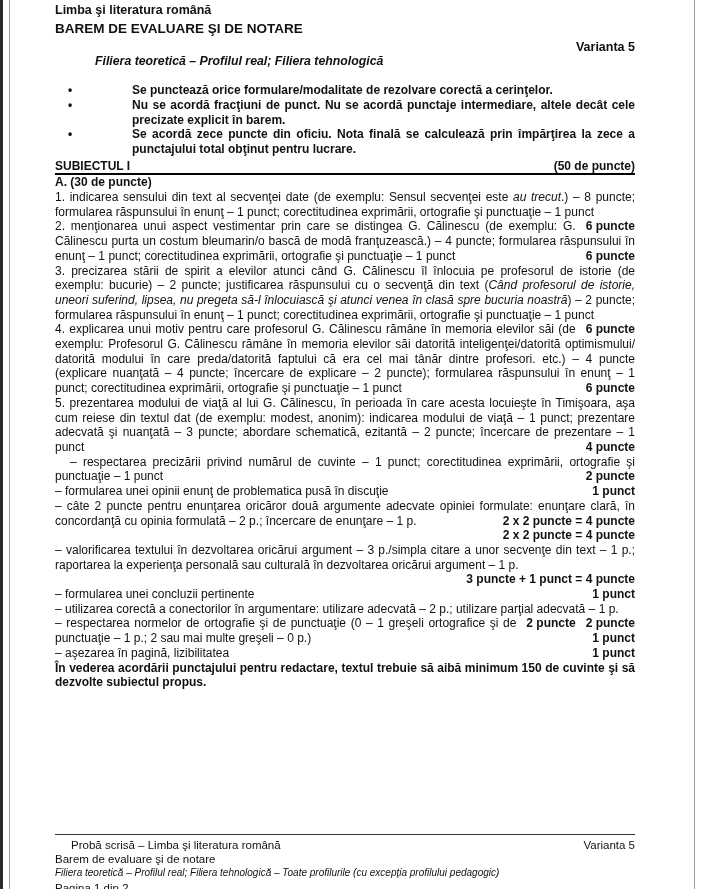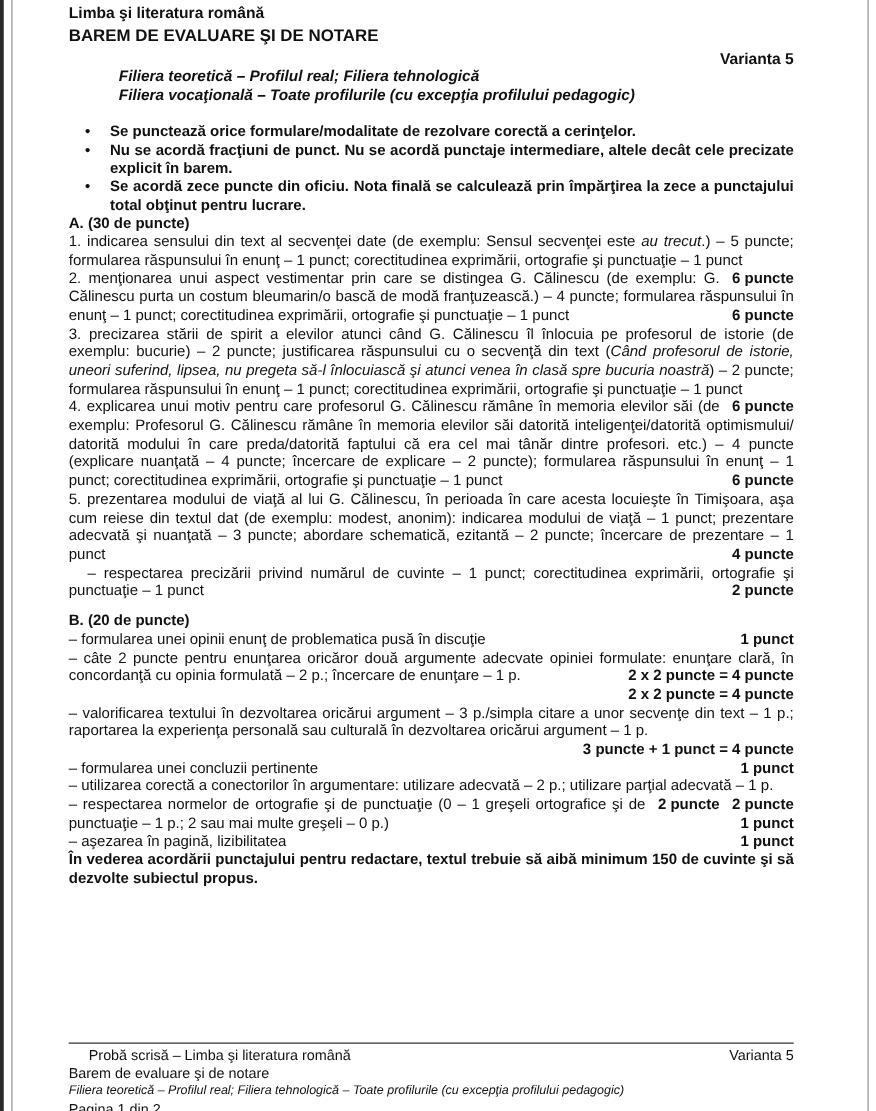--- a/index.html
+++ b/index.html
@@ -27,21 +27,21 @@
   .t-right  { text-align: right; }
 
   .doc-subject { font-size: 12.5px; margin-top: 1px; }
   .doc-title   { font-size: 13.5px; line-height: 18px; margin-top: 2px; }
   .variant     { margin-top: 2px; font-size: 12.5px; }
   .filiera     { font-size: 12.3px; margin-left: 40px; }
 
   .notes { margin-top: 14px; font-weight: bold; padding-left: 13px; }
   .note  { display: flex; }
   .note .bullet { flex: 0 0 20px; width: 20px; }
-  .note .ntext  { flex: 1; text-align: justify; }
+  .note .ntext  { flex: 1; text-align: justify; margin-left: 44px; }
 
   .subj-line {
     display: flex; justify-content: space-between;
     font-weight: bold;
     border-bottom: 2px solid #000;
     margin-top: 2px; padding-bottom: 0px;
   }
   .sec-heading { font-weight: bold; }
   .sec-b { margin-top: 9px; }
 
@@ -66,49 +66,51 @@
 <div class="page">
   <div class="scan-edge"></div>
   <div class="page-line left"></div>
   <div class="page-line right"></div>
 
   <div class="content">
     <div class="t-center b doc-subject">Limba şi literatura română</div>
     <div class="t-center b doc-title">BAREM DE EVALUARE ŞI DE NOTARE</div>
     <div class="t-right b variant">Varianta 5</div>
     <div class="bi filiera">Filiera teoretică – Profilul real; Filiera tehnologică</div>
-    <div class="bi filiera">Filiera vocaţională – Toate profilurile (cu excepţia profilului pedagogic)</div>
 
     <div class="notes" id="notes">
         <div class="note">
           <span class="bullet">•</span>
           <span class="ntext">Se punctează orice formulare/modalitate de rezolvare corectă a cerinţelor.</span>
         </div>
         <div class="note">
           <span class="bullet">•</span>
           <span class="ntext">Nu se acordă fracţiuni de punct. Nu se acordă punctaje intermediare, altele decât cele precizate explicit în barem.</span>
         </div>
         <div class="note">
           <span class="bullet">•</span>
           <span class="ntext">Se acordă zece puncte din oficiu. Nota finală se calculează prin împărţirea la zece a punctajului total obţinut pentru lucrare.</span>
         </div>
       </div>
 
+    <div class="subj-line">
+      <span>SUBIECTUL I</span>
+      <span>(50 de puncte)</span>
+    </div>
 
     <div class="sec-heading">A. (30 de puncte)</div>
     <div id="section-a-items">
-        <p class="item"><span><span>1. indicarea sensului din text al secvenţei date (de exemplu: Sensul secvenţei este </span><span class="it">au trecut</span><span>.) – 5 puncte; formularea răspunsului în enunţ – 1 punct; corectitudinea exprimării, ortografie şi punctuaţie – 1 punct</span></span><span class="score">6 puncte</span></p>
+        <p class="item"><span><span>1. indicarea sensului din text al secvenţei date (de exemplu: Sensul secvenţei este </span><span class="it">au trecut</span><span>.) – 8 puncte; formularea răspunsului în enunţ – 1 punct; corectitudinea exprimării, ortografie şi punctuaţie – 1 punct</span></span><span class="score">6 puncte</span></p>
         <p class="item"><span><span>2. menţionarea unui aspect vestimentar prin care se distingea G. Călinescu (de exemplu: G. Călinescu purta un costum bleumarin/o bască de modă franţuzească.) – 4 puncte; formularea răspunsului în enunţ – 1 punct; corectitudinea exprimării, ortografie şi punctuaţie – 1 punct</span></span><span class="score">6 puncte</span></p>
         <p class="item"><span><span>3. precizarea stării de spirit a elevilor atunci când G. Călinescu îl înlocuia pe profesorul de istorie (de exemplu: bucurie) – 2 puncte; justificarea răspunsului cu o secvenţă din text (</span><span class="it">Când profesorul de istorie, uneori suferind, lipsea, nu pregeta să-l înlocuiască şi atunci venea în clasă spre bucuria noastră</span><span>) – 2 puncte; formularea răspunsului în enunţ – 1 punct; corectitudinea exprimării, ortografie şi punctuaţie – 1 punct</span></span><span class="score">6 puncte</span></p>
         <p class="item"><span><span>4. explicarea unui motiv pentru care profesorul G. Călinescu rămâne în memoria elevilor săi (de exemplu: Profesorul G. Călinescu rămâne în memoria elevilor săi datorită inteligenţei/datorită optimismului/ datorită modului în care preda/datorită faptului că era cel mai tânăr dintre profesori. etc.) – 4 puncte (explicare nuanţată – 4 puncte; încercare de explicare – 2 puncte); formularea răspunsului în enunţ – 1 punct; corectitudinea exprimării, ortografie şi punctuaţie – 1 punct</span></span><span class="score">6 puncte</span></p>
         <p class="item"><span><span>5. prezentarea modului de viaţă al lui G. Călinescu, în perioada în care acesta locuieşte în Timişoara, aşa cum reiese din textul dat (de exemplu: modest, anonim): indicarea modului de viaţă – 1 punct; prezentare adecvată şi nuanţată – 3 puncte; abordare schematică, ezitantă – 2 puncte; încercare de prezentare – 1 punct</span></span><span class="score">4 puncte</span></p>
         <p class="item indent"><span><span>– respectarea precizării privind numărul de cuvinte – 1 punct; corectitudinea exprimării, ortografie şi punctuaţie – 1 punct</span></span><span class="score">2 puncte</span></p>
       </div>
 
-    <div class="sec-heading sec-b">B. (20 de puncte)</div>
     <div id="section-b-items">
         <p class="item"><span><span>– formularea unei opinii enunţ de problematica pusă în discuţie</span></span><span class="score">1 punct</span></p>
         <p class="item"><span><span>– câte 2 puncte pentru enunţarea oricăror două argumente adecvate opiniei formulate: enunţare clară, în concordanţă cu opinia formulată – 2 p.; încercare de enunţare – 1 p.</span></span><span class="score">2 x 2 puncte = 4 puncte</span></p>
         <div class="score-line">2 x 2 puncte = 4 puncte</div>
         <p class="item"><span><span>– valorificarea textului în dezvoltarea oricărui argument – 3 p./simpla citare a unor secvenţe din text – 1 p.; raportarea la experienţa personală sau culturală în dezvoltarea oricărui argument – 1 p.</span></span></p>
         <div class="score-line">3 puncte + 1 punct = 4 puncte</div>
         <p class="item"><span><span>– formularea unei concluzii pertinente</span></span><span class="score">1 punct</span></p>
         <p class="item"><span><span>– utilizarea corectă a conectorilor în argumentare: utilizare adecvată – 2 p.; utilizare parţial adecvată – 1 p.</span></span><span class="score">2 puncte</span></p>
         <p class="item"><span class="score">2 puncte</span></p>
         <p class="item"><span><span>– respectarea normelor de ortografie şi de punctuaţie (0 – 1 greşeli ortografice şi de punctuaţie – 1 p.; 2 sau mai multe greşeli – 0 p.)</span></span><span class="score">1 punct</span></p>

